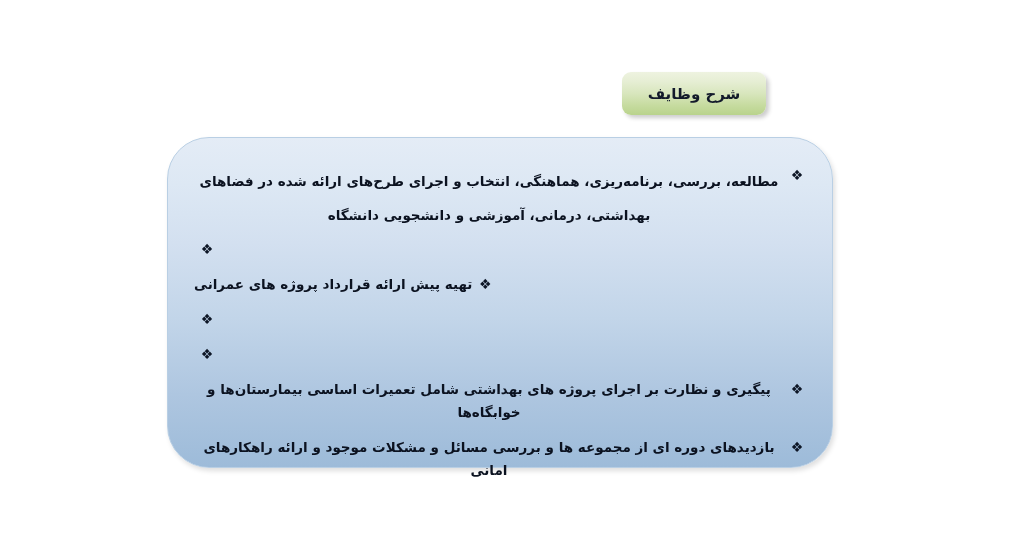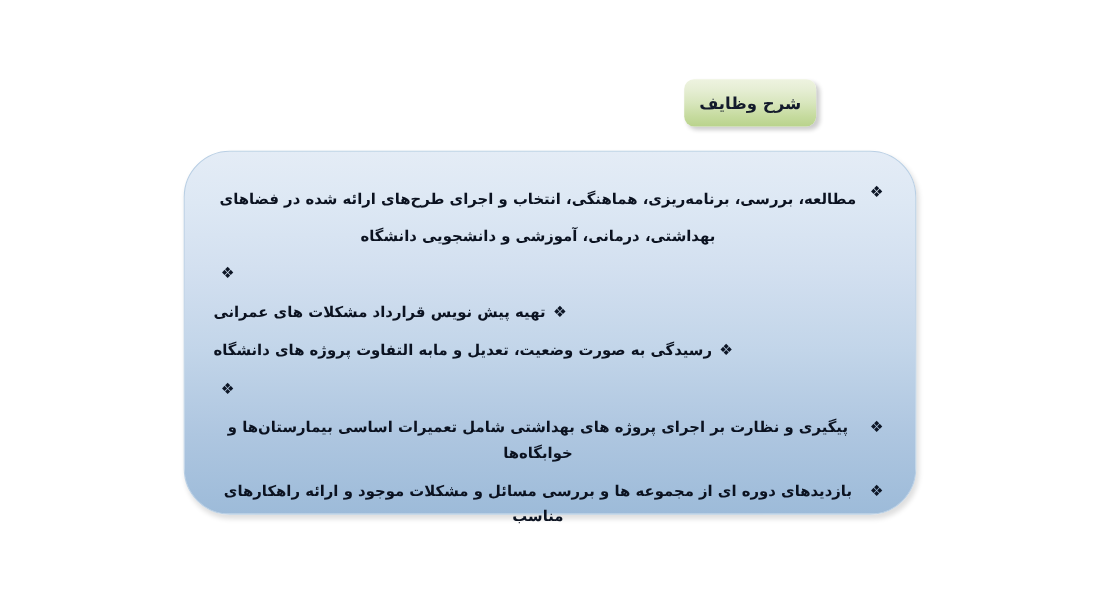--- a/index.html
+++ b/index.html
@@ -13,21 +13,21 @@
     position: relative;
     overflow: hidden;
     font-family: "DejaVu Sans", "Liberation Sans", sans-serif;
   }
 
   
   .title-box {
     position: absolute;
     left: 622px;
     top: 72px;
-    width: 120px;
+    width: 144px;
     height: 43px;
     border-radius: 9px;
     background: linear-gradient(to bottom,
                 #eef3e0 0%,
                 #e6eed4 22%,
                 #d8e6bd 50%,
                 #c6db9f 78%,
                 #b9d38c 100%);
     box-shadow: 3px 3px 4px rgba(0,0,0,0.20);
     display: flex;
@@ -122,36 +122,35 @@
       <span class="bullet-glyph">❖</span>
       <span class="bullet-text">مطالعه، بررسی، برنامه‌ریزی، هماهنگی، انتخاب و اجرای طرح‌های ارائه شده در فضاهای بهداشتی، درمانی، آموزشی و دانشجویی دانشگاه</span>
     </div>
 
     <div class="bullet-item item-single">
       <span class="bullet-glyph">❖</span>
     </div>
 
     <div class="bullet-item item-single">
       <span class="bullet-glyph">❖</span>
-      <span class="bullet-text">تهیه پیش نویس قرارداد مشکلات های عمرانی</span>
+      <span class="bullet-text">تهیه پیش ارائه قرارداد پروژه های عمرانی</span>
     </div>
 
     <div class="bullet-item item-single">
       <span class="bullet-glyph">❖</span>
-      <span class="bullet-text">رسیدگی به صورت وضعیت، تعدیل و مابه التفاوت پروژه های دانشگاه</span>
     </div>
 
     <div class="bullet-item item-single">
       <span class="bullet-glyph">❖</span>
     </div>
 
     <div class="bullet-item item-single">
       <span class="bullet-glyph">❖</span>
       <span class="bullet-text">پیگیری و نظارت بر اجرای پروژه های بهداشتی شامل تعمیرات اساسی بیمارستان‌ها و خوابگاه‌ها</span>
     </div>
 
     <div class="bullet-item item-single">
       <span class="bullet-glyph">❖</span>
-      <span class="bullet-text">بازدیدهای دوره ای از مجموعه ها و بررسی مسائل و مشکلات موجود و ارائه راهکارهای مناسب</span>
+      <span class="bullet-text">بازدیدهای دوره ای از مجموعه ها و بررسی مسائل و مشکلات موجود و ارائه راهکارهای امانی</span>
     </div>
 
   </div>
 </div>
 
 </body></html>

